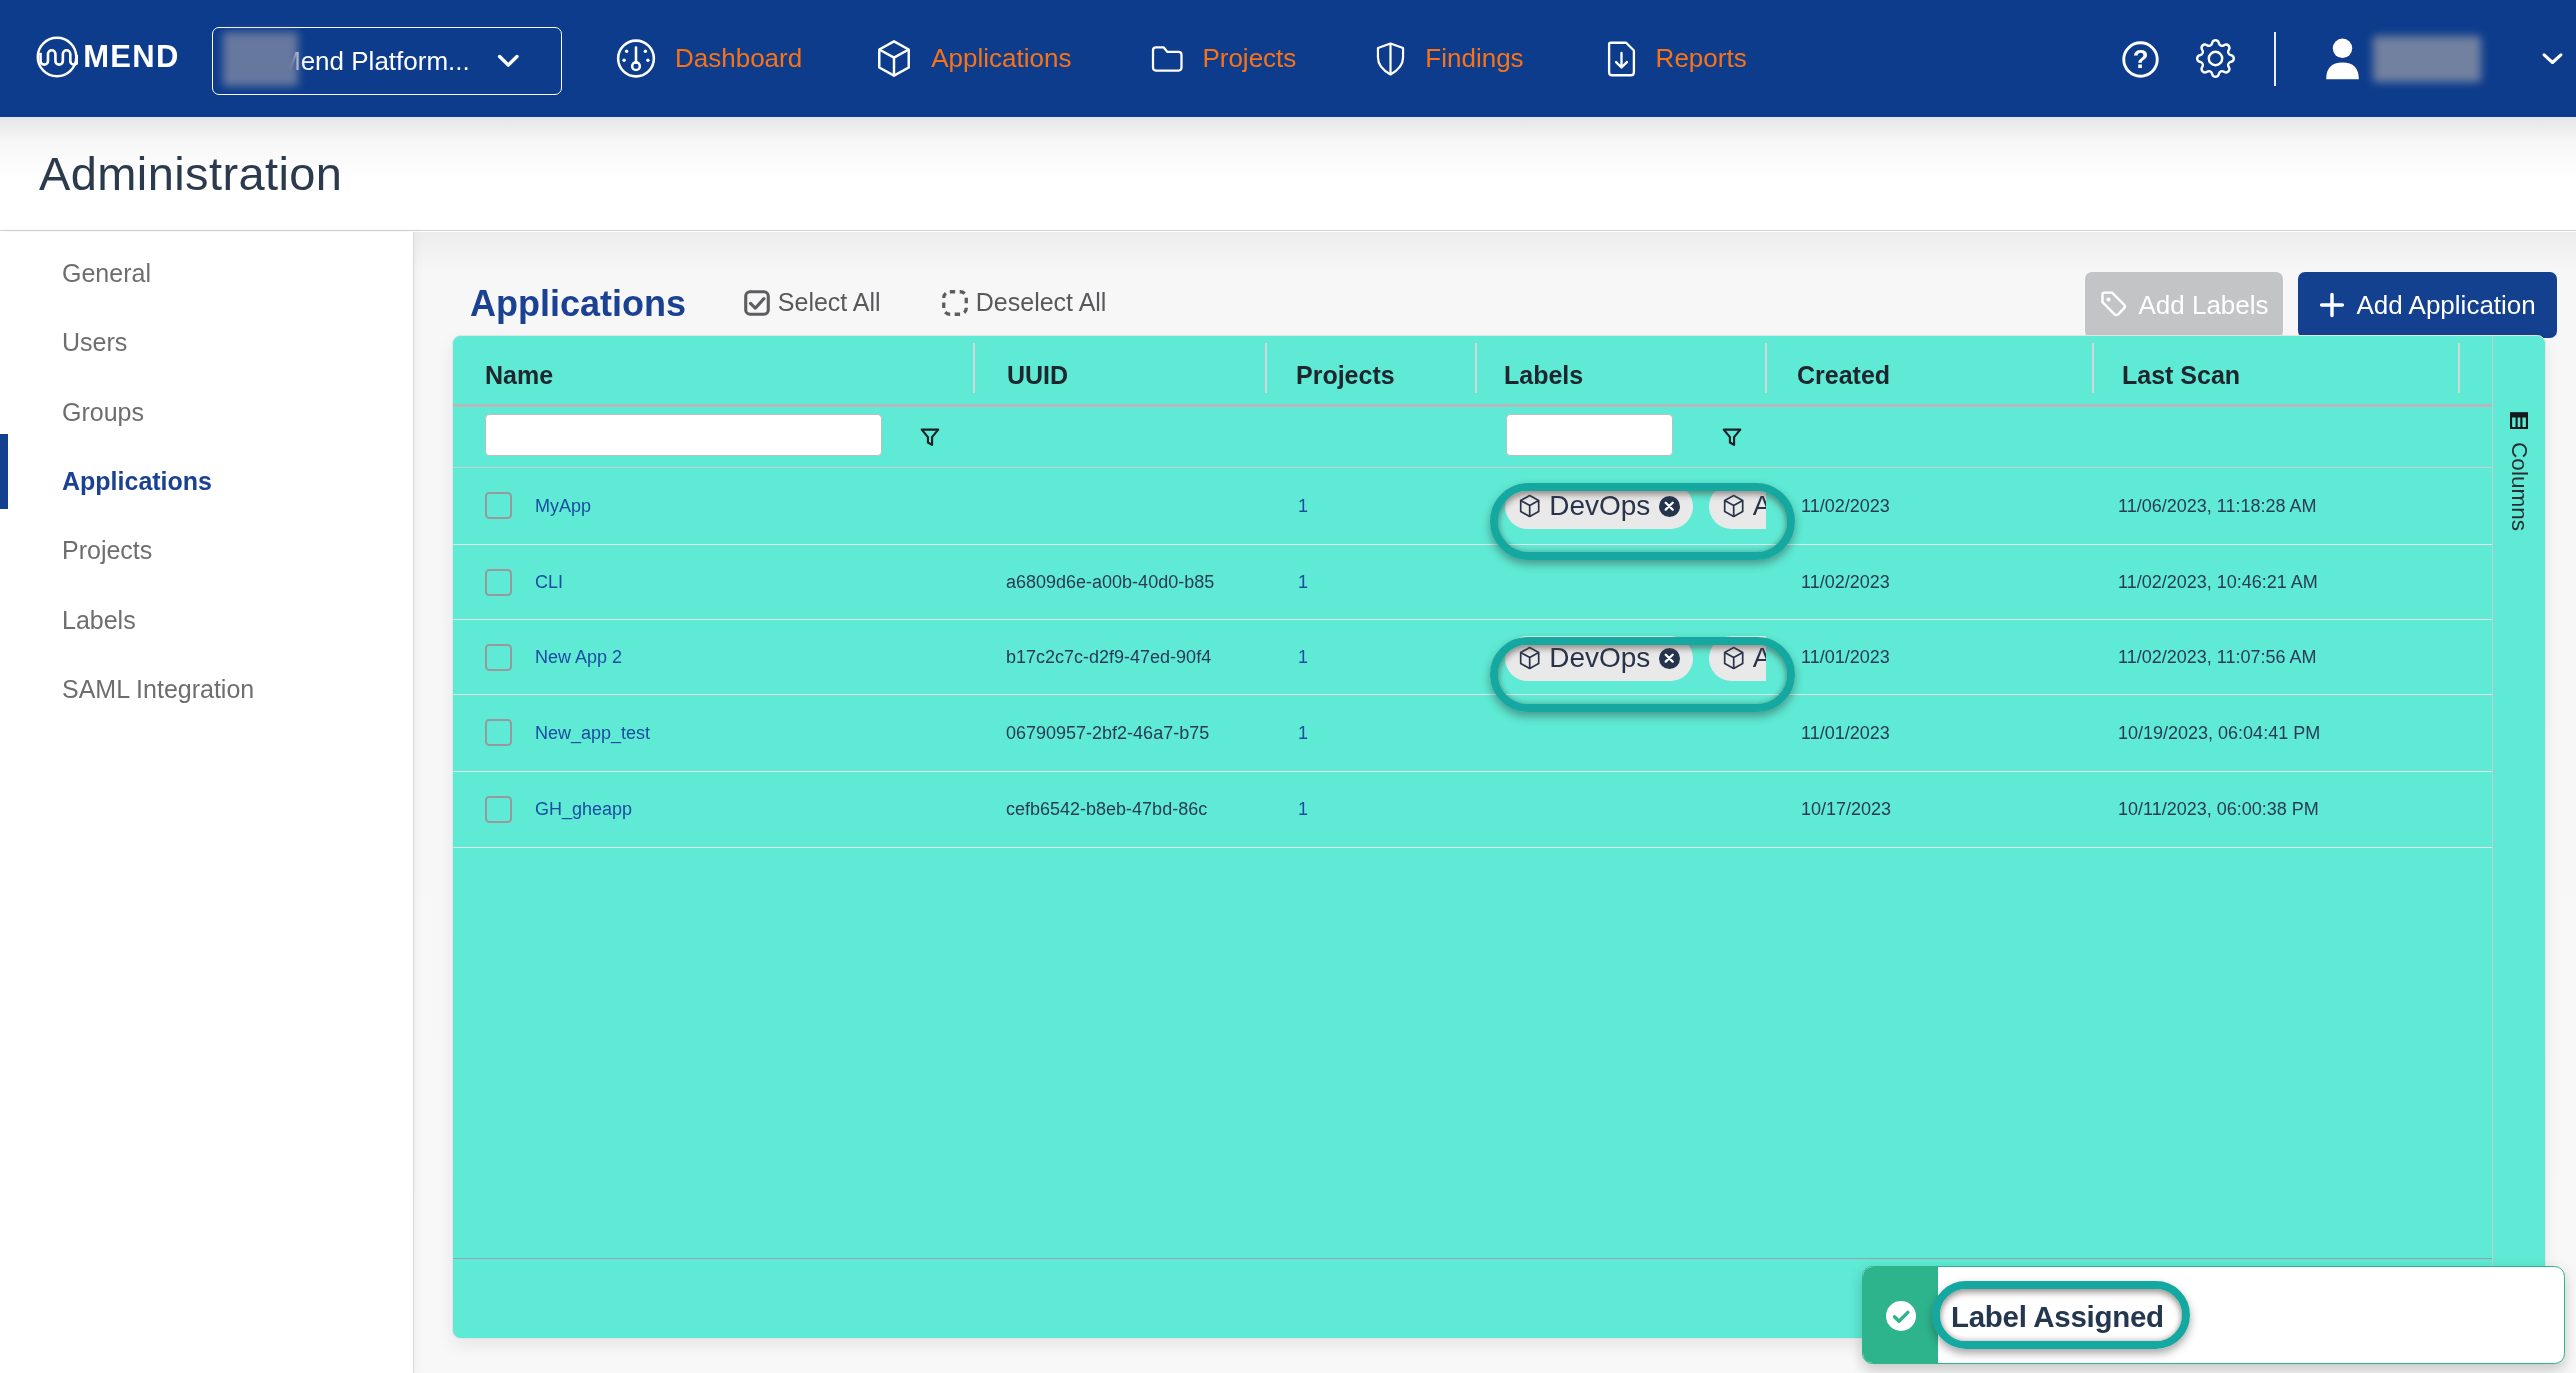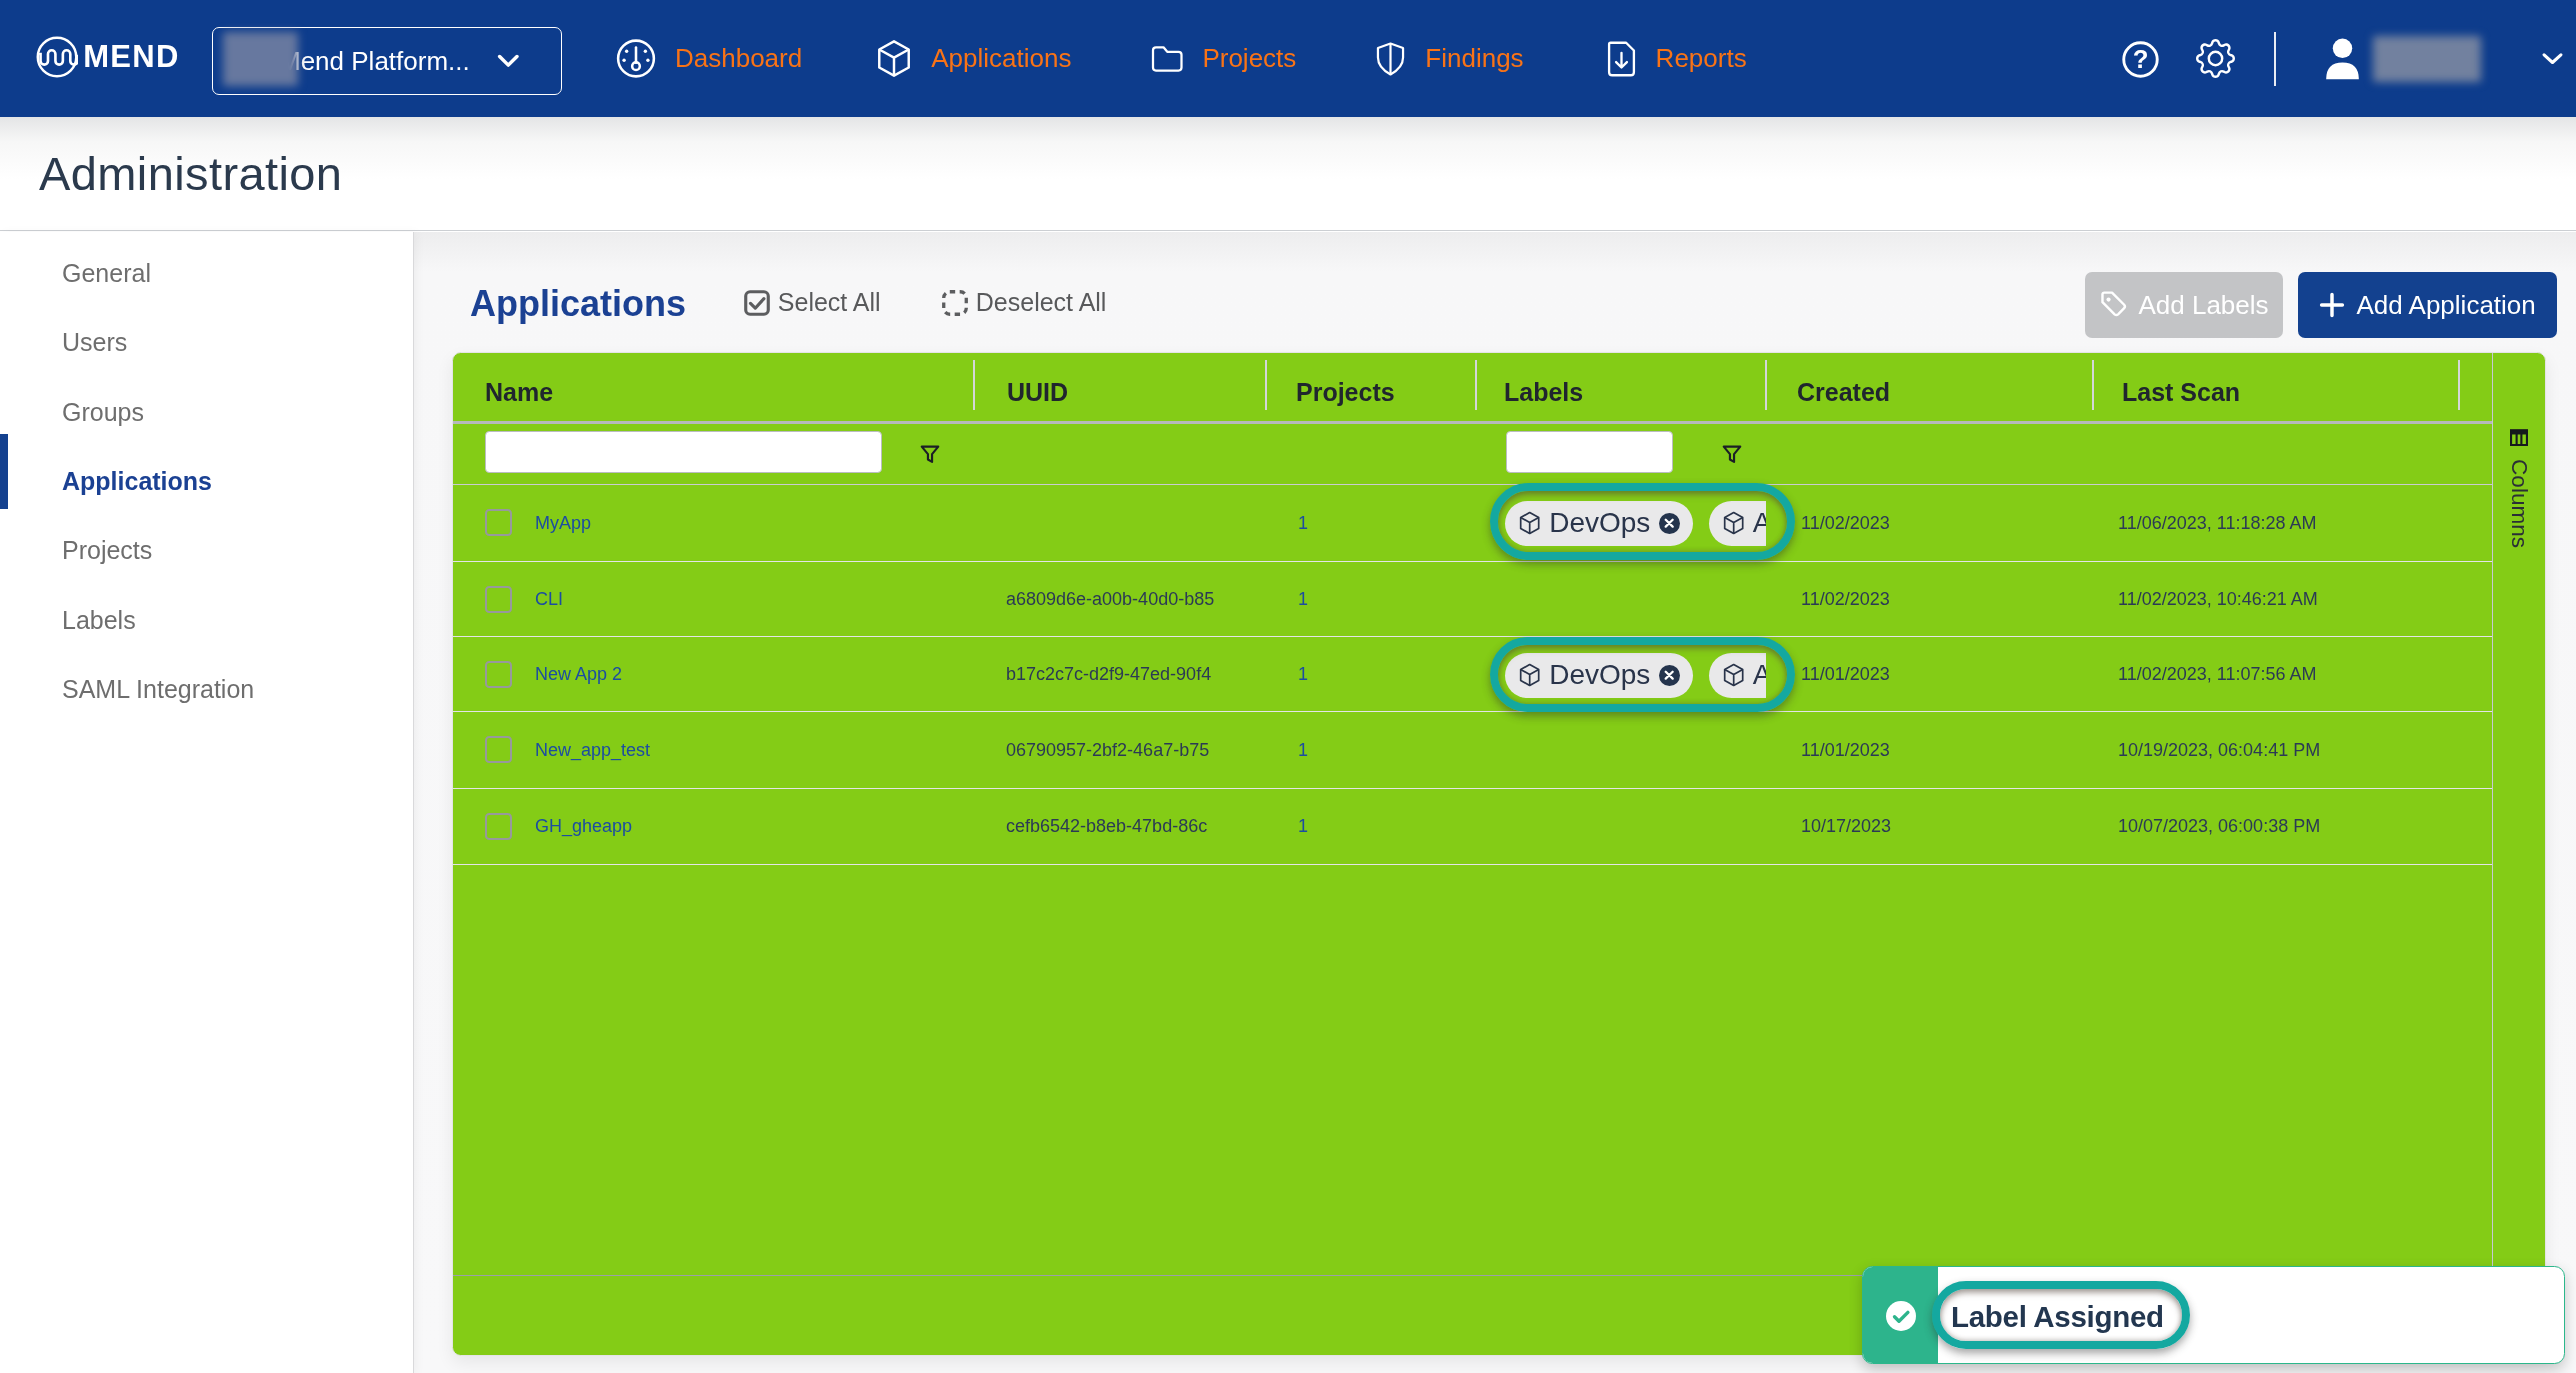--- a/index.html
+++ b/index.html
@@ -28,21 +28,21 @@
 .sideactive { color:#1b4193; font-weight:bold; }
 .sidebar .bar { position:absolute; left:0; top:202px; width:7.8px; height:75px; background:#14418f; }
 
 .h2app { position:absolute; left:470px; top:283px; font-size:36px; font-weight:bold; color:#1b4193; }
 .selgroup { position:absolute; top:288px; display:flex; align-items:center; color:#58595b; font-size:25px; }
 .selgroup .ic { display:flex; margin-right:7.8px; }
 .btn { position:absolute; top:272px; height:66px; border-radius:7px; display:flex; align-items:center; justify-content:center; color:#fff; font-size:26px; }
 .btn-gray { left:2085px; width:198px; background:#c3c4c6; }
 .btn-blue { left:2298px; width:259px; background:#13418f; }
 
-.card { position:absolute; left:452px; top:352px; width:2094px; height:1004px; background:#84cc16; border:1.7px solid #e4e4e6; border-radius:8.7px; box-shadow:0 7px 17.3px rgba(0,0,0,0.07); }
+.card { position:absolute; left:452px; top:335px; width:2094px; height:1004px; background:#5eead4; border:1.7px solid #e4e4e6; border-radius:8.7px; box-shadow:0 7px 17.3px rgba(0,0,0,0.07); }
 .rail { position:absolute; left:2039px; top:0; width:53px; height:1003px; border-left:1.7px solid #c6c9d2; }
 .railinner { position:absolute; left:13px; top:76px; display:flex; flex-direction:column; align-items:center; }
 .railtext { margin-top:13px; writing-mode:vertical-rl; font-size:22.6px; color:#2a2f36; }
 .thead { position:absolute; left:0; top:0; width:2039px; height:71px; border-bottom:3.5px solid #b6b9bb; }
 .th { position:absolute; top:25px; font-size:25px; font-weight:bold; color:#20262e; }
 .colsep { position:absolute; top:7px; width:1.7px; height:50px; background:#d4d6d9; }
 .frow { position:absolute; left:0; top:75px; width:2039px; height:57px; border-bottom:1.7px solid #c9ccd0; }
 .finput { position:absolute; top:2.6px; height:42px; border:1.7px solid #babdc1; border-radius:4.3px; background:#fff; }
 .row { position:absolute; left:0; width:2039px; height:76px; border-bottom:1.7px solid #e3e4e6; }
 .cb { position:absolute; left:32px; top:24px; width:27px; height:27px; border:2.6px solid #97999c; border-radius:4.3px; }
@@ -269,21 +269,21 @@
     <div class="cell blue" style="left:845px">1</div>
     <div class="cell dark" style="left:1348px">11/01/2023</div>
     <div class="cell dark" style="left:1665px">10/19/2023, 06:04:41 PM</div>
   </div>
   <div class="row" style="top:436px; height:76px;">
     <div class="cb"></div>
     <div class="cell blue" style="left:82px">GH_gheapp</div>
     <div class="cell dark" style="left:553px; width:279px; overflow:hidden; white-space:nowrap;">cefb6542-b8eb-47bd-86c</div>
     <div class="cell blue" style="left:845px">1</div>
     <div class="cell dark" style="left:1348px">10/17/2023</div>
-    <div class="cell dark" style="left:1665px">10/07/2023, 06:00:38 PM</div>
+    <div class="cell dark" style="left:1665px">10/11/2023, 06:00:38 PM</div>
   </div>
   <div class="cfoot"></div>
   <div class="rail">
     <div class="railinner">
       <svg width="18" height="17.3" viewBox="0 0 34 32">
             <rect x="2" y="2" width="30" height="28" fill="none" stroke="#16191d" stroke-width="4"></rect>
             <rect x="2" y="2" width="30" height="8" fill="#16191d"></rect>
             <line x1="12.5" y1="9" x2="12.5" y2="29" stroke="#16191d" stroke-width="4"></line>
             <line x1="21.5" y1="9" x2="21.5" y2="29" stroke="#16191d" stroke-width="4"></line>
           </svg>

